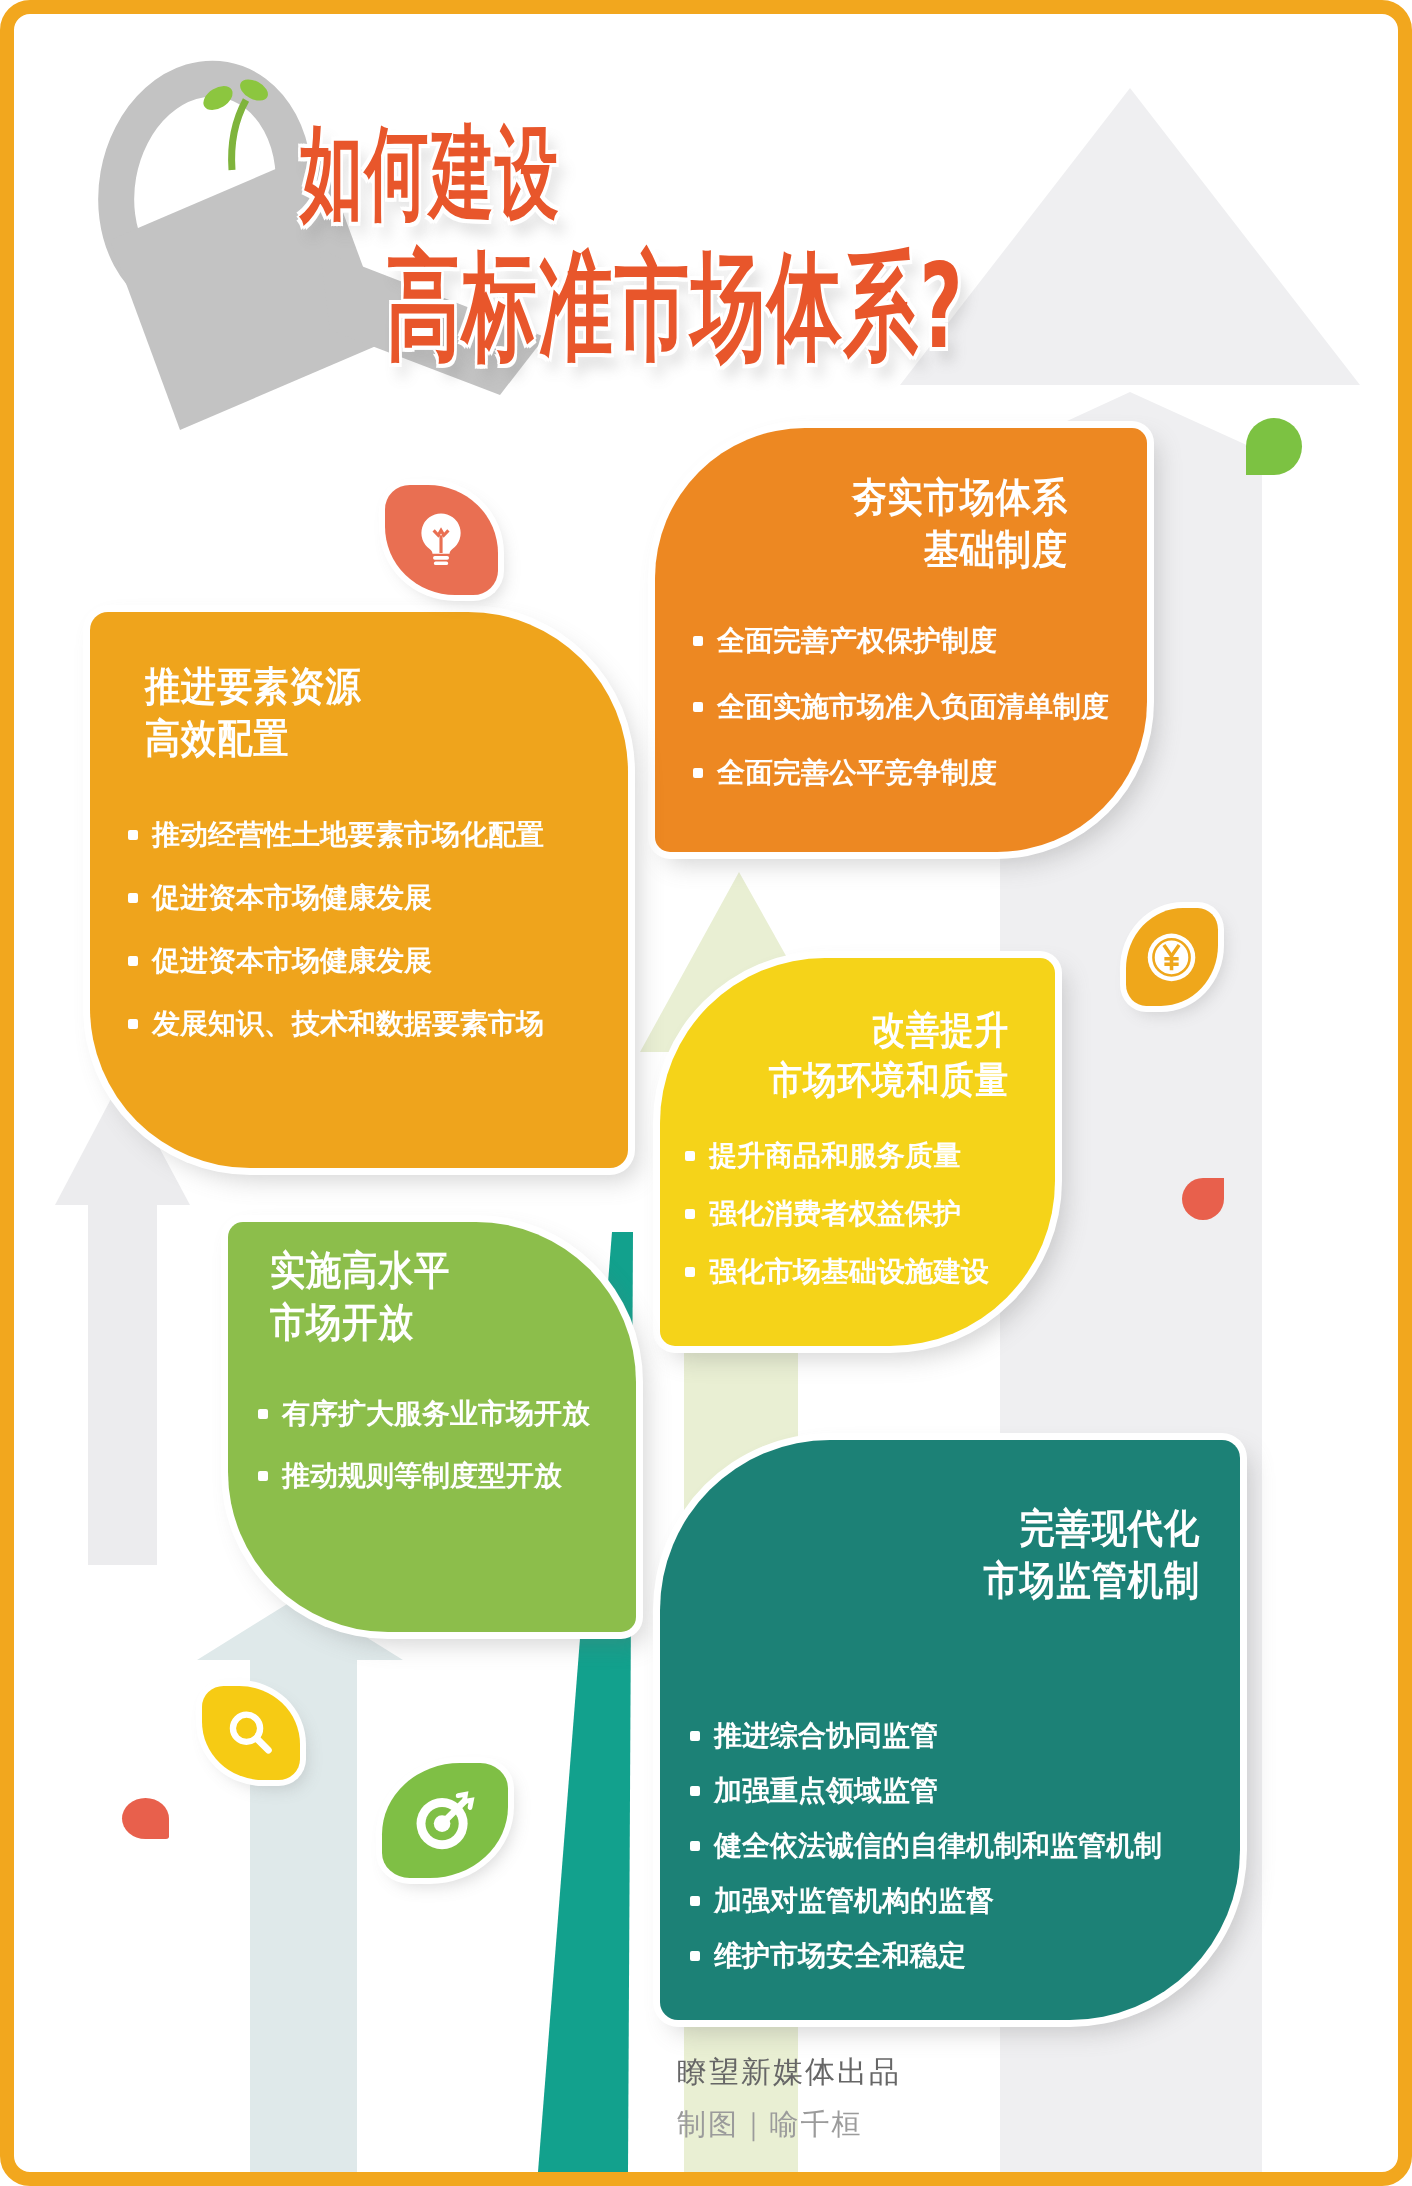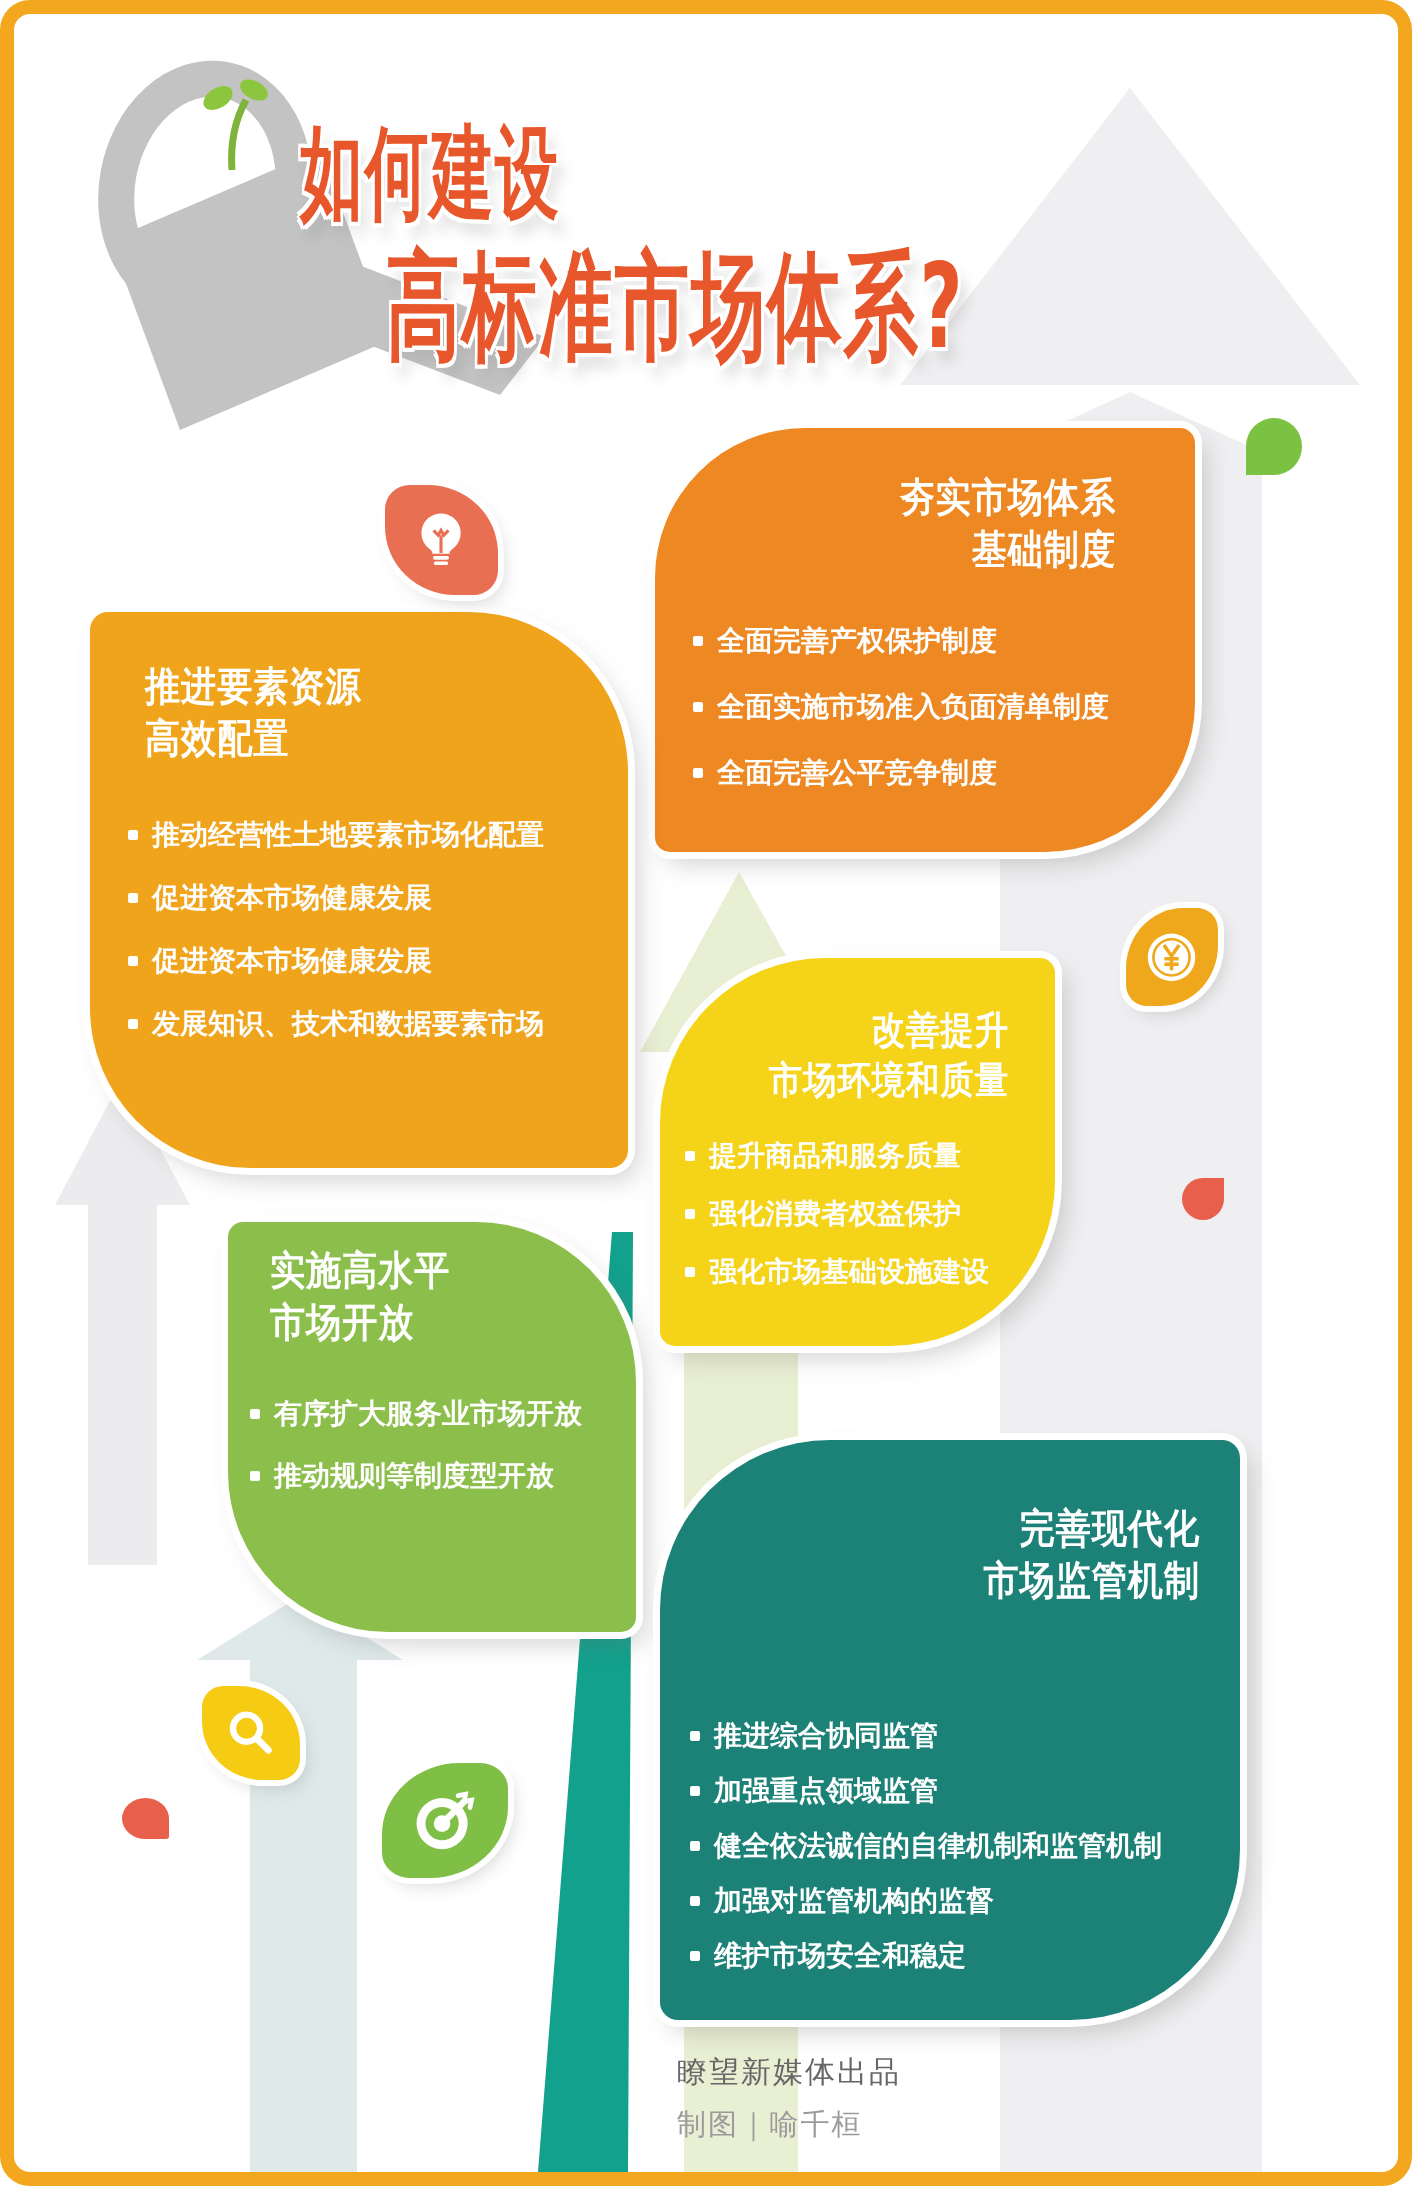--- a/index.html
+++ b/index.html
@@ -20,38 +20,38 @@
   .ctitle{position:absolute;color:#fff;font-weight:bold;font-size:40px;line-height:52px;
           white-space:nowrap;letter-spacing:1px;}
   .ctitle.left{transform:scaleX(.88);transform-origin:left top;text-align:left;}
   .ctitle.right{transform:scaleX(.88);transform-origin:right top;text-align:right;}
   .bullets{position:absolute;display:flex;flex-direction:column;}
   .bullet{display:flex;align-items:flex-start;color:#fff;font-weight:bold;}
   .marker{flex:0 0 auto;width:10px;height:10px;background:#fff;border-radius:2px;margin-top:15px;}
   .btext{margin-left:14px;font-size:28px;line-height:40px;white-space:nowrap;}
 
   #card-foundation{left:641px;top:414px;width:492px;height:424px;background:#ED8822;
-                   border-radius:150px 15px 150px 15px;padding-left:48px;}
+                   border-radius:150px 15px 150px 15px;}
   #card-foundation .ctitle{right:79px;top:43px;}
   #card-foundation .bullets{left:38px;top:193px;gap:26px;}
 
   #card-elements{left:76px;top:598px;width:538px;height:556px;background:#EFA41C;
                  border-radius:18px 160px 18px 160px;}
   #card-elements .ctitle{left:55px;top:48px;}
   #card-elements .bullets{left:38px;top:203px;gap:23px;}
 
   #card-environment{left:646px;top:944px;width:395px;height:388px;background:#F5D319;
                     border-radius:165px 15px 165px 15px;}
   #card-environment .ctitle{right:46px;top:47px;font-size:38px;line-height:50px;}
   #card-environment .bullets{left:25px;top:178px;gap:18px;}
 
   #card-opening{left:214px;top:1208px;width:408px;height:410px;background:#8CBE4B;
                 border-radius:15px 160px 15px 160px;}
   #card-opening .ctitle{left:42px;top:22px;}
-  #card-opening .bullets{left:22px;top:172px;gap:22px;text-align:center;}
+  #card-opening .bullets{left:30px;top:172px;gap:22px;text-align:center;}
 
   #card-regulation{left:646px;top:1426px;width:580px;height:580px;background:#1C8176;
                    border-radius:170px 18px 170px 18px;}
   #card-regulation .ctitle{right:40px;top:62px;}
   #card-regulation .bullets{left:30px;top:244px;gap:15px;margin-top:32px;}
 
   
   .chip{position:absolute;box-shadow:0 0 0 6px #fff,6px 8px 16px rgba(110,110,110,.25);
         display:flex;align-items:center;justify-content:center;}
   .chip svg{width:62%;height:62%;}

